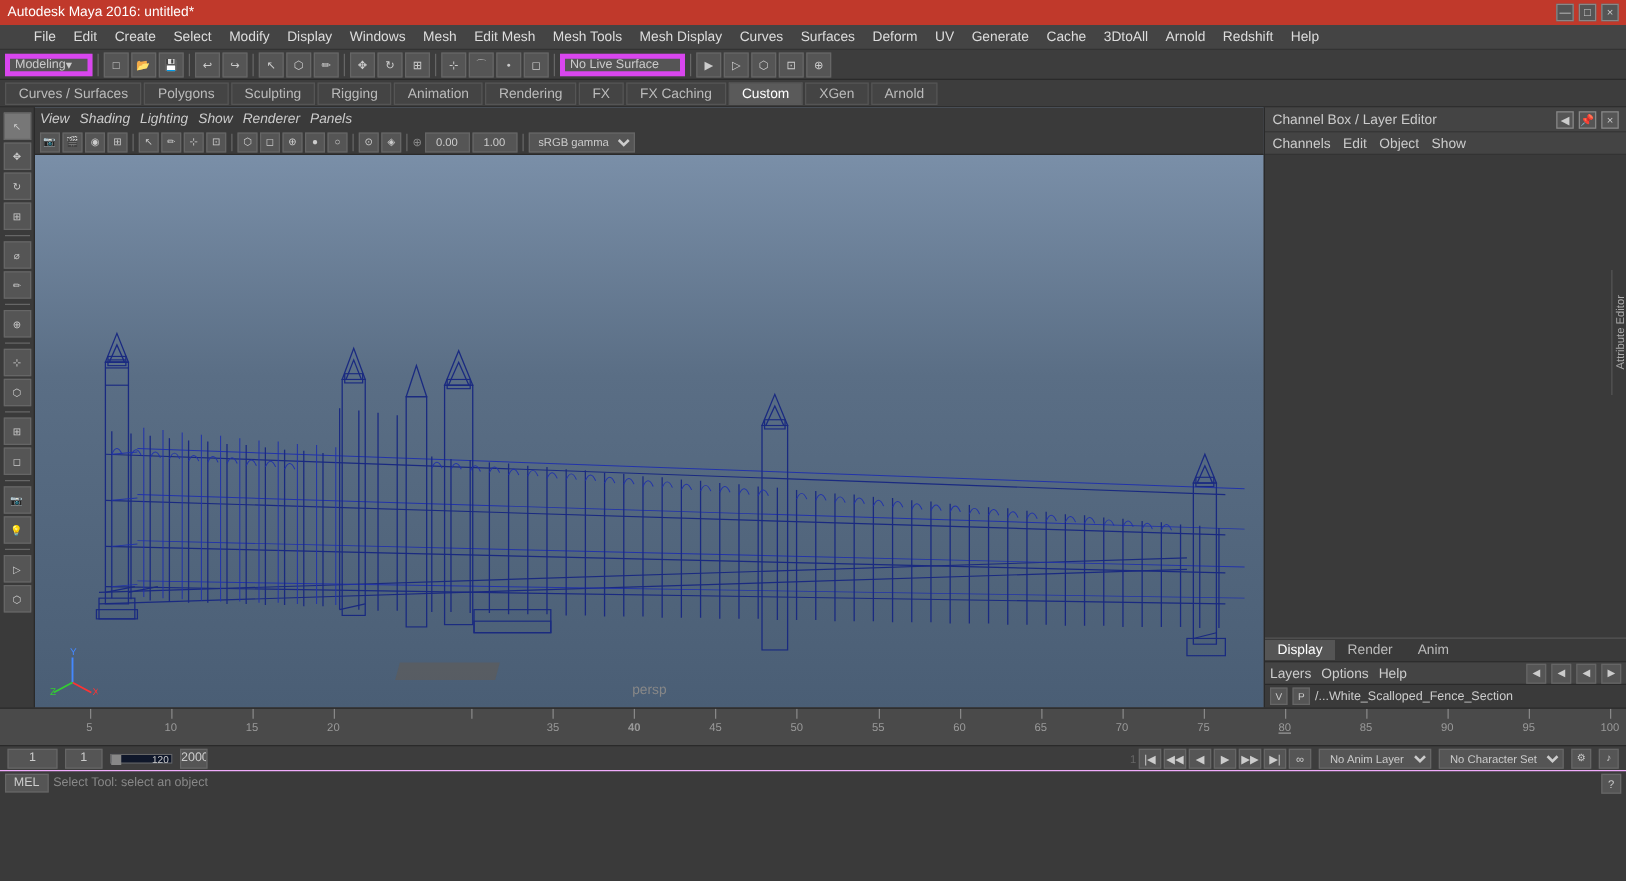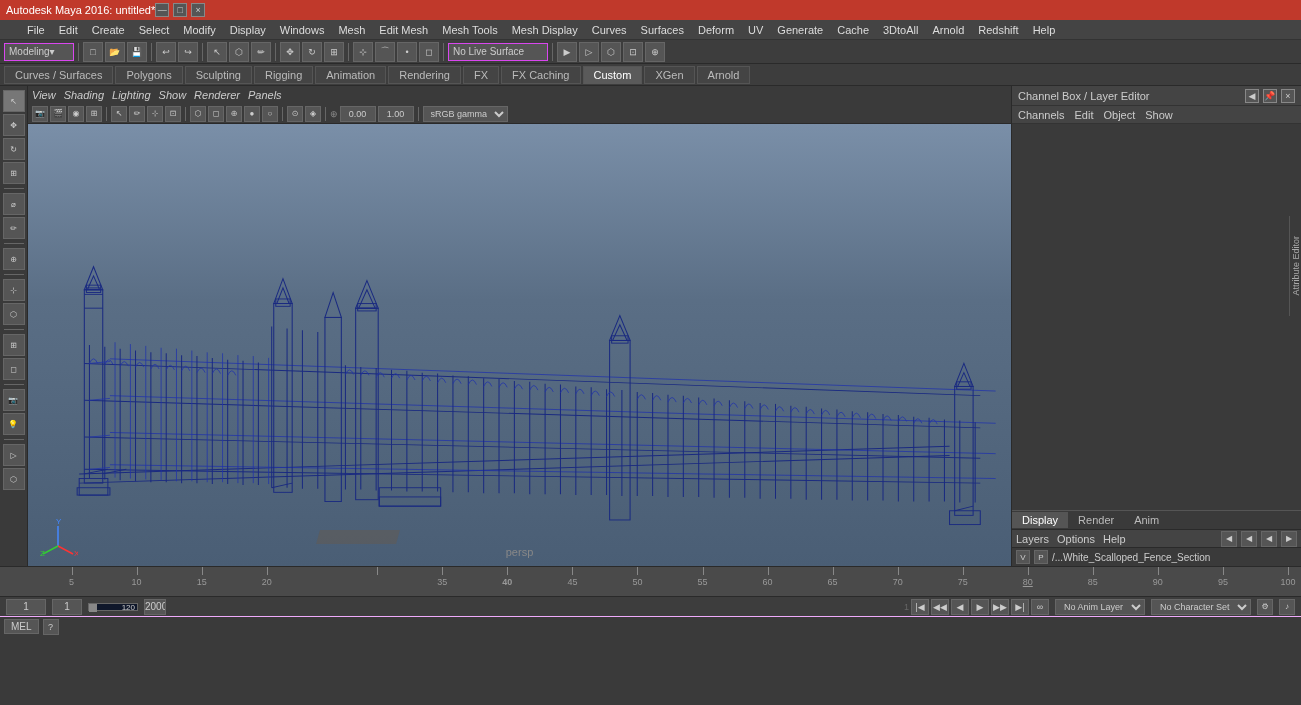--- a/index.html
+++ b/index.html
@@ -4,21 +4,21 @@
   <style>
     * { margin: 0; padding: 0; box-sizing: border-box; }
     body { width: 1301px; height: 705px; overflow: hidden; background: #3a3a3a; font-family: Arial, sans-serif; font-size: 11px; color: #ccc; }
 
     
     #titlebar {
       height: 20px;
       background: #c0392b;
       display: flex;
       align-items: center;
-      justify-content: flex-start;
+      justify-content: space-between;
       padding: 0 6px;
       color: #fff;
       font-size: 11px;
     }
     #titlebar-controls { display: flex; gap: 4px; }
     .titlebar-btn {
       width: 14px; height: 14px;
       background: #555;
       border: 1px solid #888;
       color: #ccc;
@@ -61,21 +61,21 @@
       color: #ccc;
       font-size: 9px;
       display: flex; align-items: center; justify-content: center;
       cursor: pointer;
       flex-shrink: 0;
     }
     .toolbar-separator { width: 1px; height: 18px; background: #666; margin: 0 2px; }
     .toolbar-dropdown {
       height: 18px;
       background: #555;
-      border: 1px solid #d946ef;
+      border: 4px solid #d946ef;
       color: #ccc;
       font-size: 10px;
       padding: 0 4px;
       display: flex; align-items: center;
       cursor: pointer;
       min-width: 70px;
     }
 
     
     #tabrow {
@@ -918,14 +918,15 @@
   <select id="char-select">
     <option>No Character Set</option>
   </select>
 
   <div class="bottom-icon-btn">⚙</div>
   <div class="bottom-icon-btn">♪</div>
 </div>
 
 <div id="status-bar">
   <div id="mel-label">MEL</div>
+  <span id="status-text">Select Tool: select an object</span>
   <div id="help-btn">?</div>
 </div>
 
 </body></html>

